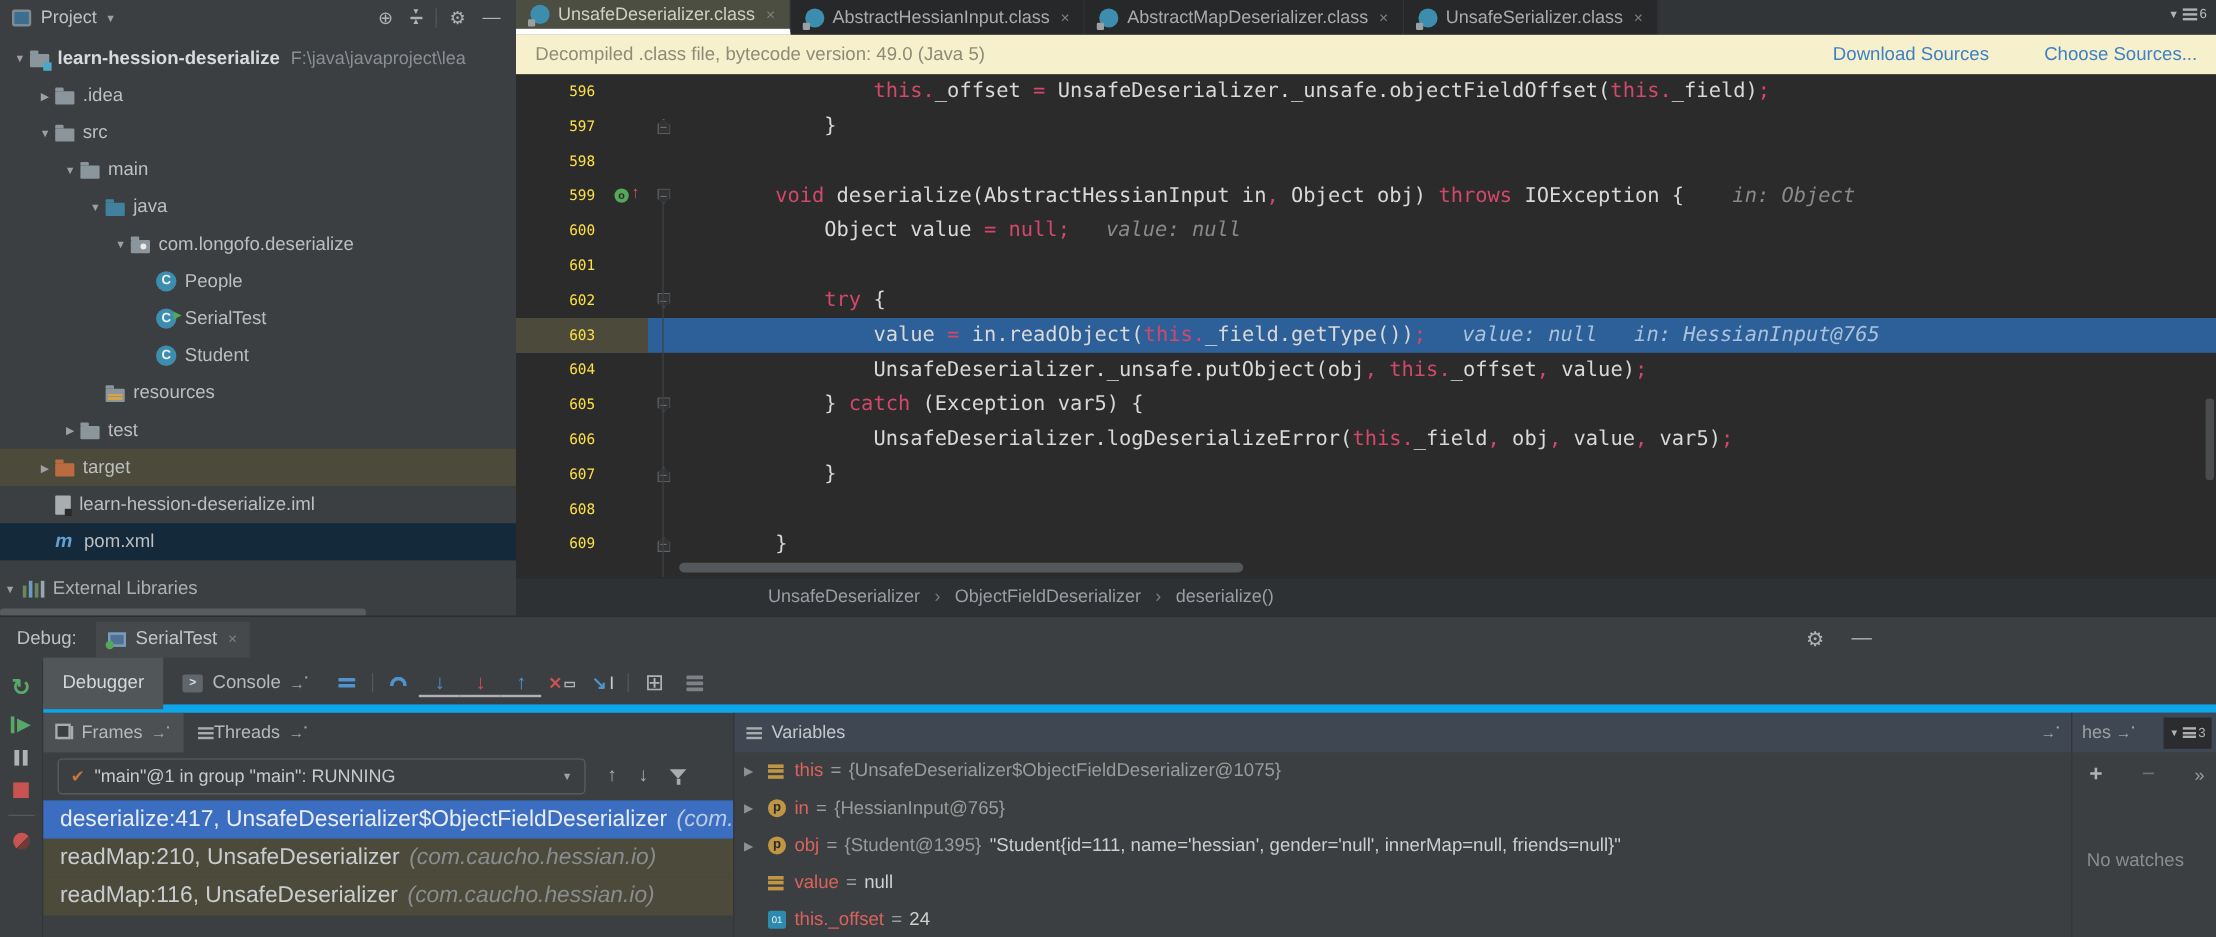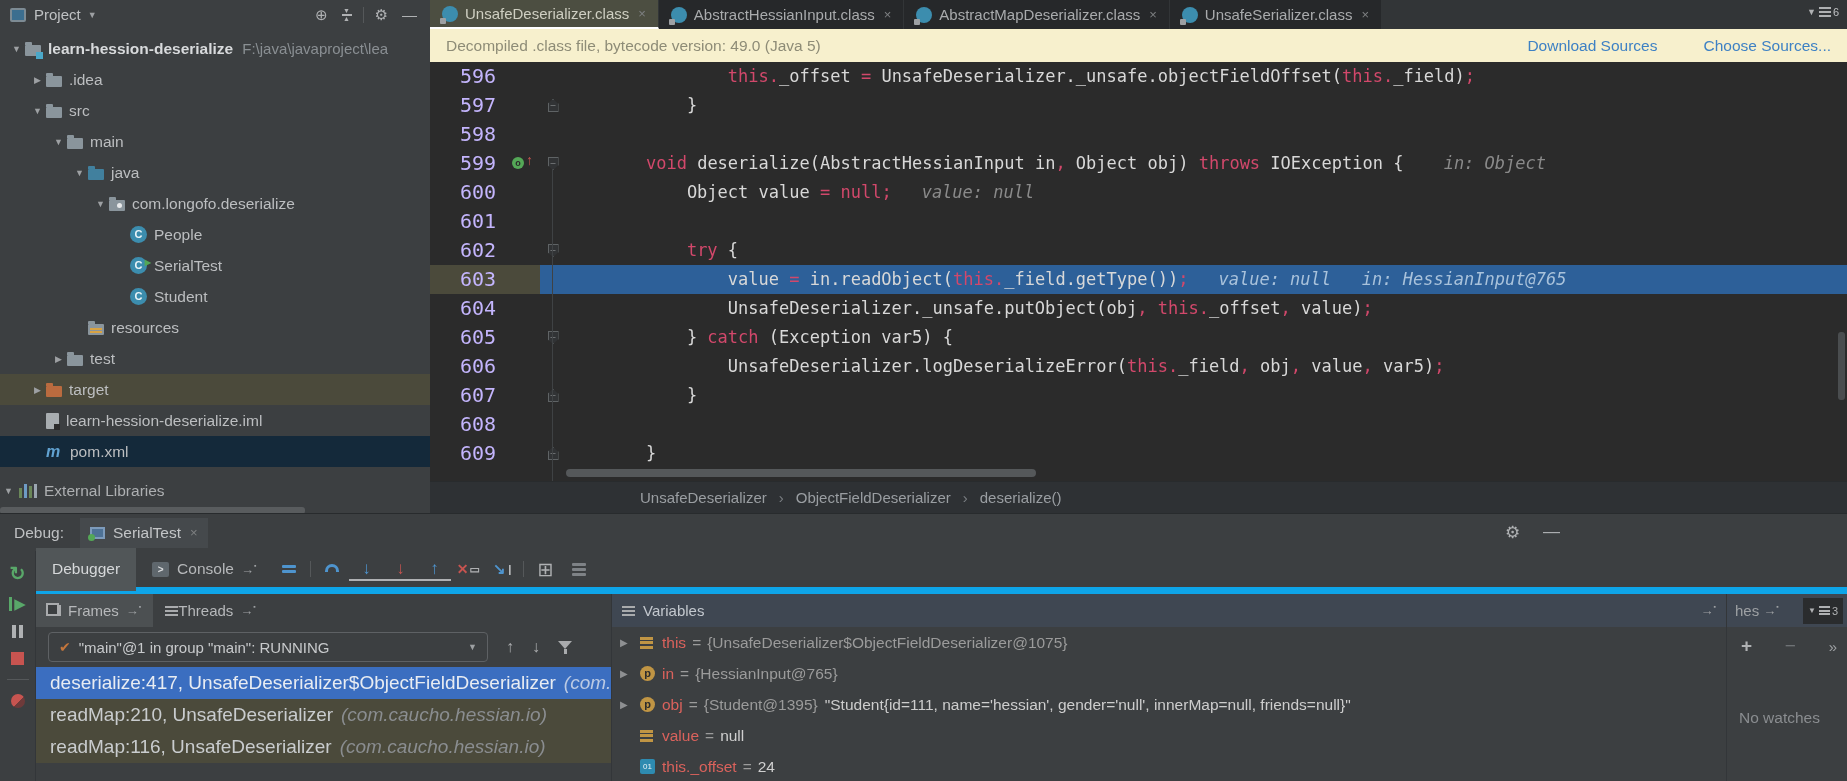--- a/index.html
+++ b/index.html
@@ -44,38 +44,38 @@
   .extlib-row { position:absolute; top:475px; left:0; right:0; height:31px; display:flex; align-items:center; color:#ADAFB1; font-size:15.5px; }
   .extlib-ic { display:flex; gap:2px; align-items:flex-end; height:14px; margin:0 7px 0 2px; }
   .extlib-ic i { width:3px; display:block; }
   #pscroll { position:absolute; top:507px; left:0; width:305px; height:7px; background:#595C5E; border-radius:3px; }
 
   
   #editor { position:absolute; left:430px; top:0; width:1417px; height:513px; background:#2B2B2B; }
   #tabbar { height:29px; background:#323537; display:flex; align-items:stretch; position:relative; }
   .etab { display:flex; align-items:center; padding:0 12px; background:#26282A; color:#A9ABAD; font-size:15px;
     border-right:1px solid #323537; white-space:nowrap; cursor:default; }
-  .etab.active { background:#4C4E41; color:#CFCFC2; border-bottom:2px solid #ffffff; }
+  .etab.active { background:#4C4E41; color:#CFCFC2; border-bottom:5px solid #ffffff; }
   .cicon { width:16px; height:16px; border-radius:50%; background:#3C8DAE; color:#EAF4F8; font-size:10px; font-weight:bold;
     text-align:center; line-height:16px; margin-right:7px; position:relative; flex:none; }
   .cicon::after { content:""; position:absolute; left:-2px; bottom:-2px; width:6px; height:6px; background:#9DA0A3; border-radius:1px; }
   .tclose { margin-left:9px; color:#7E8082; font-size:13px; }
   #hidden-tabs { position:absolute; right:8px; top:5px; display:flex; align-items:center; color:#AFB1B3; }
   #hidden-tabs .bars i { display:block; width:12px; height:2px; background:#AFB1B3; margin:2px 0; }
   #hidden-tabs .cnt { font-size:11px; margin-left:2px; color:#BFC1C3; }
 
   #banner { position:absolute; top:29px; left:0; right:0; height:33px; background:#F7F0CD; display:flex; align-items:center;
     padding:0 16px; font-size:15.5px; color:#8E8C77; }
   #banner .sp { flex:1; }
   #banner a { color:#3E81C4; text-decoration:none; margin-left:46px; }
 
   #code-area { position:absolute; top:62px; left:0; right:0; height:419px; background:#2B2B2B; overflow:hidden; }
   .cl { height:29px; display:flex; align-items:stretch; }
-  .ln { width:80px; flex:none; text-align:right; padding-right:14px; color:#c4b5fd; font-family:"DejaVu Sans Mono", monospace;
-    font-size:20px; line-height:29px; }
+  .ln { width:80px; flex:none; text-align:right; padding-right:14px; color:#fde047; font-family:"DejaVu Sans Mono", monospace;
+    font-size:12px; line-height:29px; }
   .mk { width:30px; flex:none; position:relative; }
   .fold { width:26px; flex:none; display:flex; align-items:center; justify-content:center; }
   .fold .fbox { width:11px; height:13px; border:1px solid #5F6365; background:#313335; color:#8A8D90; font-size:9px; line-height:11px; text-align:center; }
   .fold .fbox.start { clip-path:polygon(0 0,100% 0,100% 64%,50% 100%,0 64%); }
   .fold .fbox.end { clip-path:polygon(0 36%,50% 0,100% 36%,100% 100%,0 100%); }
   .codetext { flex:1; font-family:"DejaVu Sans Mono", monospace; font-size:17px; line-height:29px; color:#D8D8D8;
     padding-left:39px; white-space:pre; overflow:hidden; }
   .codetext .k { color:#D2486B; }
   .codetext .h { font-style:italic; color:#8A8A8A; margin-left:30px; }
   .codetext .he { color:#A9C2DB; }

